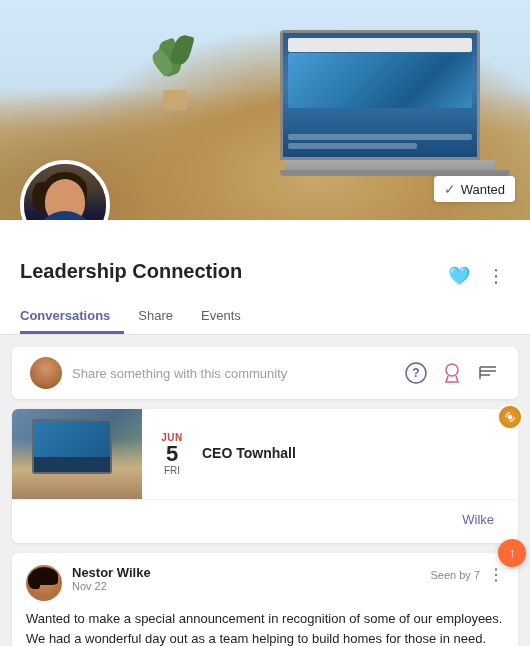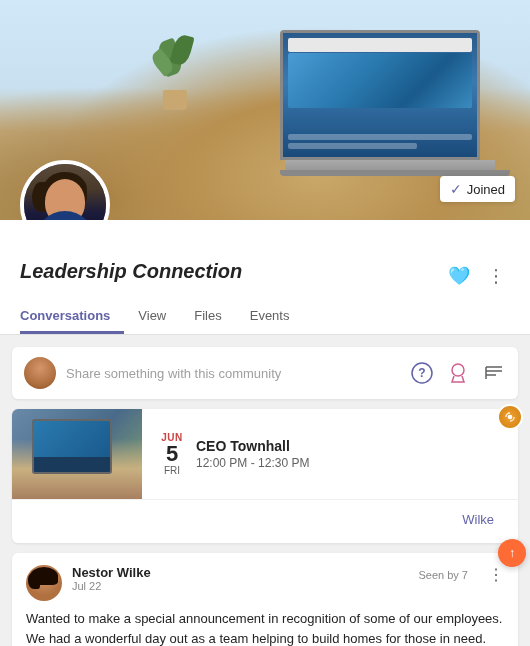--- a/index.html
+++ b/index.html
@@ -218,21 +218,20 @@
     .info-top {
       display: flex;
       align-items: flex-start;
       justify-content: space-between;
       margin-bottom: 10px;
     }
     .community-name {
       font-size: 20px;
       font-weight: 600;
       color: #242424;
-      font-style: italic;
     }
     .info-actions {
       display: flex;
       align-items: center;
       gap: 8px;
       margin-top: 2px;
     }
     .heart-btn {
       width: 28px;
       height: 28px;
@@ -282,21 +281,21 @@
     
     .content-area {
       background: #f0f0f0;
       padding: 12px;
     }
 
     
     .share-box {
       background: white;
       border-radius: 6px;
-      padding: 10px 12px;
+      padding: 10px 18px;
       display: flex;
       align-items: center;
       gap: 10px;
       margin-bottom: 10px;
       box-shadow: 0 1px 3px rgba(0,0,0,0.08);
     }
     .share-avatar {
       width: 32px;
       height: 32px;
       border-radius: 50%;
@@ -502,21 +501,21 @@
       font-weight: 600;
       color: #242424;
     }
     .post-date {
       font-size: 11px;
       color: #888;
     }
     .post-meta-right {
       display: flex;
       align-items: center;
-      gap: 20px;
+      gap: 8px;
       font-size: 11px;
       color: #888;
     }
     .post-seen {
       font-size: 11px;
       color: #888;
     }
     .post-more {
       cursor: pointer;
       color: #616161;
@@ -553,21 +552,21 @@
     <div class="plant-leaves">
       <div class="leaf leaf1"></div>
       <div class="leaf leaf2"></div>
       <div class="leaf leaf3"></div>
     </div>
     <div class="plant-pot"></div>
   </div>
 
   <div class="joined-badge">
     <span class="checkmark-icon">✓</span>
-    <span>Joined</span>
+    <span>Wanted</span>
   </div>
 
   <div class="hero-avatar">
     <div class="avatar-person">
       <div class="avatar-hair"></div>
       <div class="avatar-hair-left"></div>
       <div class="avatar-face"></div>
       <div class="avatar-body"></div>
     </div>
   </div>
@@ -584,24 +583,21 @@
         <span>⋮</span>
       </div>
     </div>
   </div>
 
   <div class="tabs">
     <div class="tab active">
       <span>Conversations</span>
     </div>
     <div class="tab">
-      <span>View</span>
-    </div>
-    <div class="tab">
-      <span>Files</span>
+      <span>Share</span>
     </div>
     <div class="tab">
       <span>Events</span>
     </div>
   </div>
 </div>
 
 <div class="content-area">
 
   <div class="share-box">
@@ -645,29 +641,28 @@
     <div class="event-card">
       <div class="event-card-inner">
 
         <div class="event-thumbnail">
           <div class="event-thumb-desk"></div>
           <div class="event-thumb-laptop">
             <div class="event-thumb-screen"></div>
           </div>
         </div>
 
-        <div style="padding: 12px 8px; display:flex; align-items:center; gap:2px; flex:1;">
+        <div style="padding: 12px 8px; display:flex; align-items:center; gap:8px; flex:1;">
           <div class="event-date-box">
             <span class="event-month">JUN</span>
             <span class="event-day">5</span>
             <span class="event-weekday">FRI</span>
           </div>
           <div class="event-details">
             <div class="event-title">CEO Townhall</div>
-            <div class="event-time">12:00 PM - 12:30 PM</div>
           </div>
         </div>
       </div>
       <div class="event-view-area">
         <div class="event-view-btn">Wilke</div>
       </div>
     </div>
   </div>
 
   <div class="pinned-section">
@@ -678,21 +673,21 @@
 
 
     <div class="post-header">
       <div class="post-avatar">
         <div class="post-avatar-inner"></div>
         <div class="post-avatar-hair"></div>
         <div class="post-avatar-hair-side"></div>
       </div>
       <div class="post-meta">
         <div class="post-author">Nestor Wilke</div>
-        <div class="post-date">Jul 22</div>
+        <div class="post-date">Nov 22</div>
       </div>
       <div class="post-meta-right">
         <span class="post-seen">Seen by 7</span>
         <span class="post-more">⋮</span>
       </div>
     </div>
 
     <div class="post-body">
       <span>Wanted to make a special announcement in recognition of some of our employees. We had a wonderful day out as a team helping to build homes for those in need. I'm grateful to work for an organization that cares enough to let me volunteer my time during the day to help my community. That sense of philanthropy is one of the values that makes me happy to be an employee here.</span> 
     </div>

